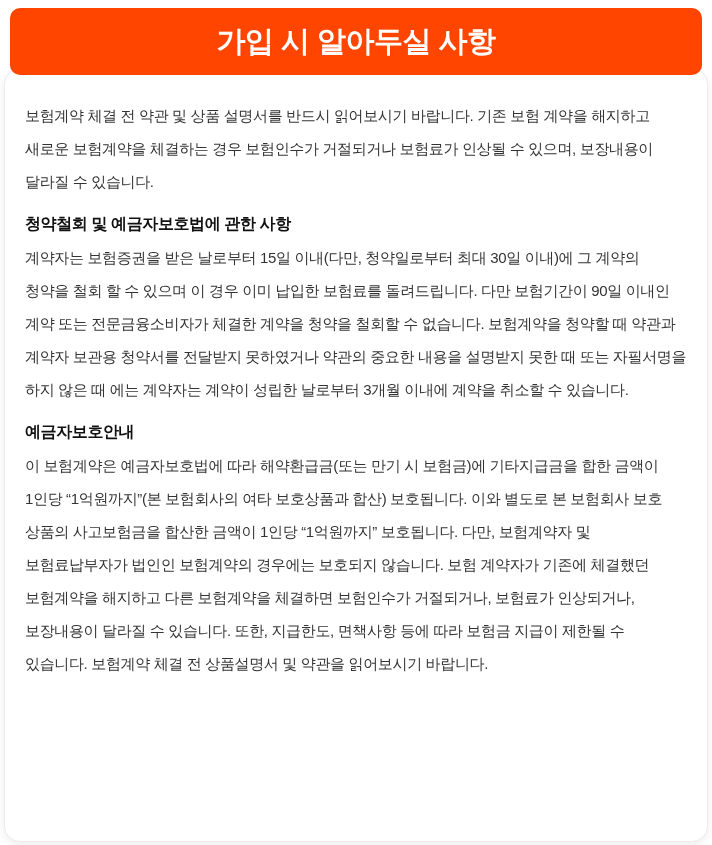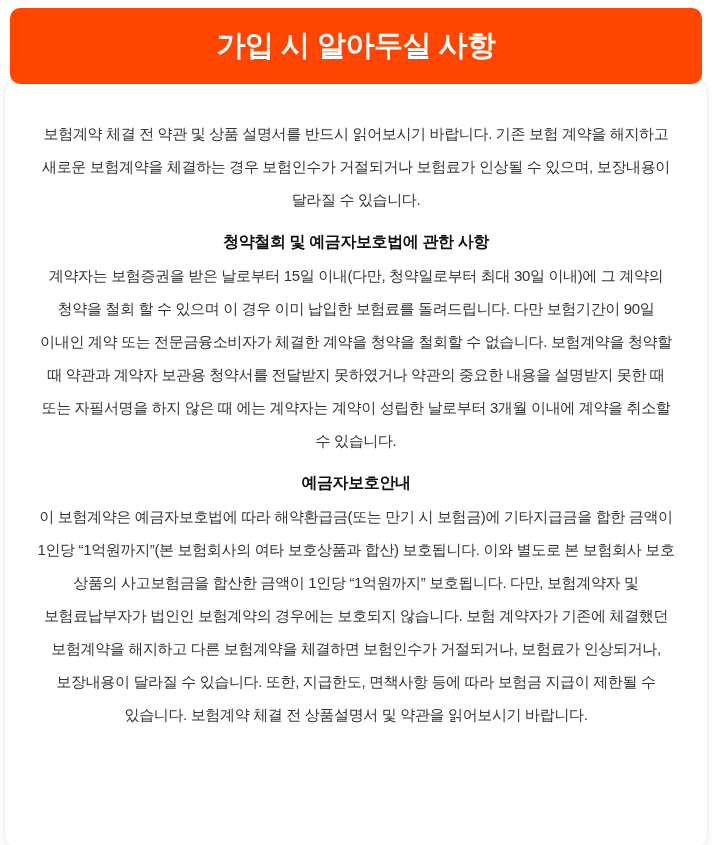--- a/index.html
+++ b/index.html
@@ -16,39 +16,39 @@
   body{
     width:712px;height:845px;overflow:hidden;
     background:var(--page-background);
     font-family:"Liberation Sans","DejaVu Sans",sans-serif;
   }
   .page{
     position:relative;width:712px;height:845px;
   }
   .banner{
     position:relative;z-index:2;
-    margin:8px 10px 0 10px;height:76px;
+    margin:8px 10px 0 10px;height:67px;
     background:var(--accent);
     border-radius:10px;
     display:flex;align-items:center;justify-content:center;
   }
   .banner h1{
     margin:0;color:var(--title-text);
     font-size:29px;font-weight:700;letter-spacing:-0.5px;
   }
   .card{
     position:relative;z-index:1;
     margin:-7px 4px 0 4px;min-height:774px;
     background:var(--card-background);
     border:1px solid var(--card-border);
     border-radius:16px;
     box-shadow:0 3px 8px rgba(0,0,0,0.07);
     padding:26px 14px 20px 14px;
   }
-  .card section{margin:13px;text-align:center;}
+  .card section{margin:4px;}
   .sec-h{
     margin:14px 2px 5px 2px;
     font-size:16px;line-height:24px;font-weight:700;
     color:var(--heading-text);letter-spacing:-0.4px;
   }
   .sec-p{
     margin:0 2px;
     font-size:15px;line-height:33px;
     color:var(--body-text);letter-spacing:-0.35px;
     word-break:keep-all;

